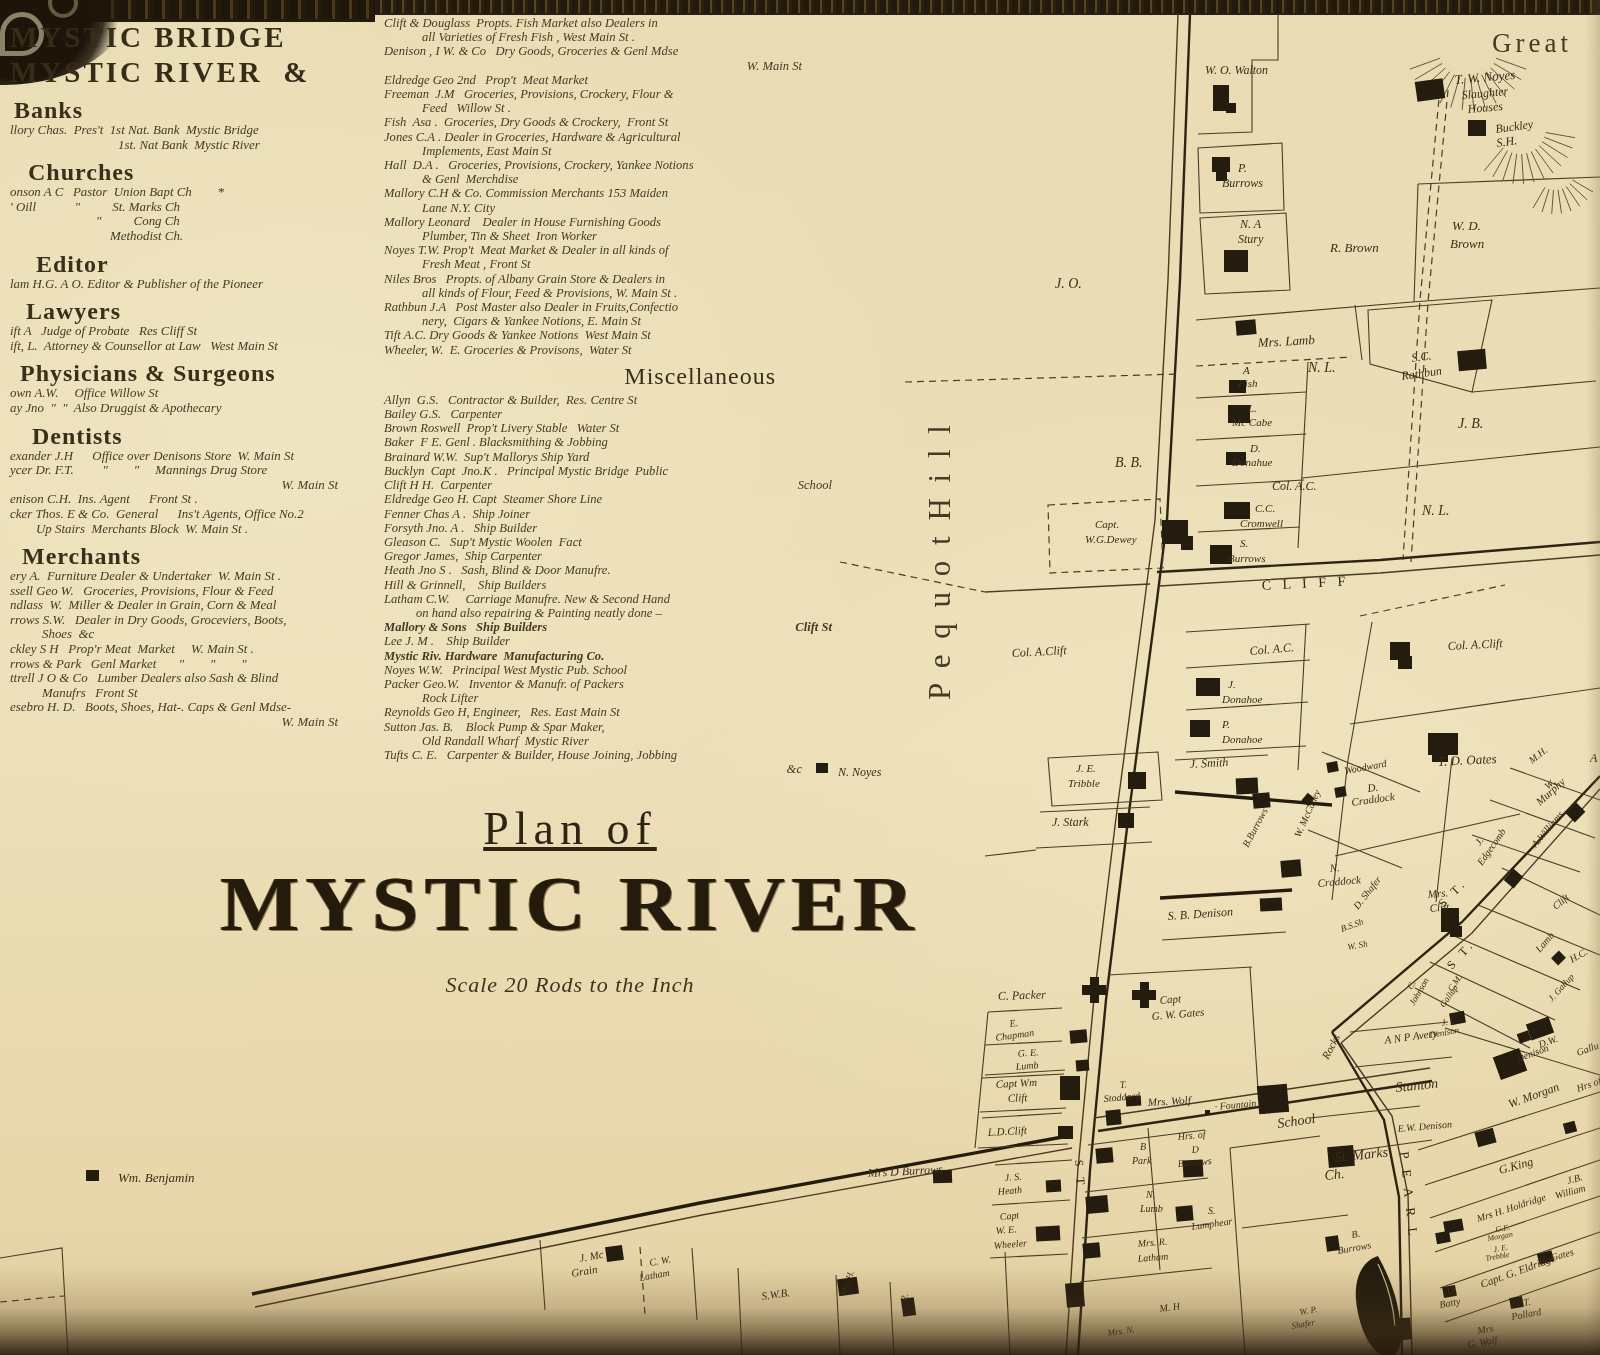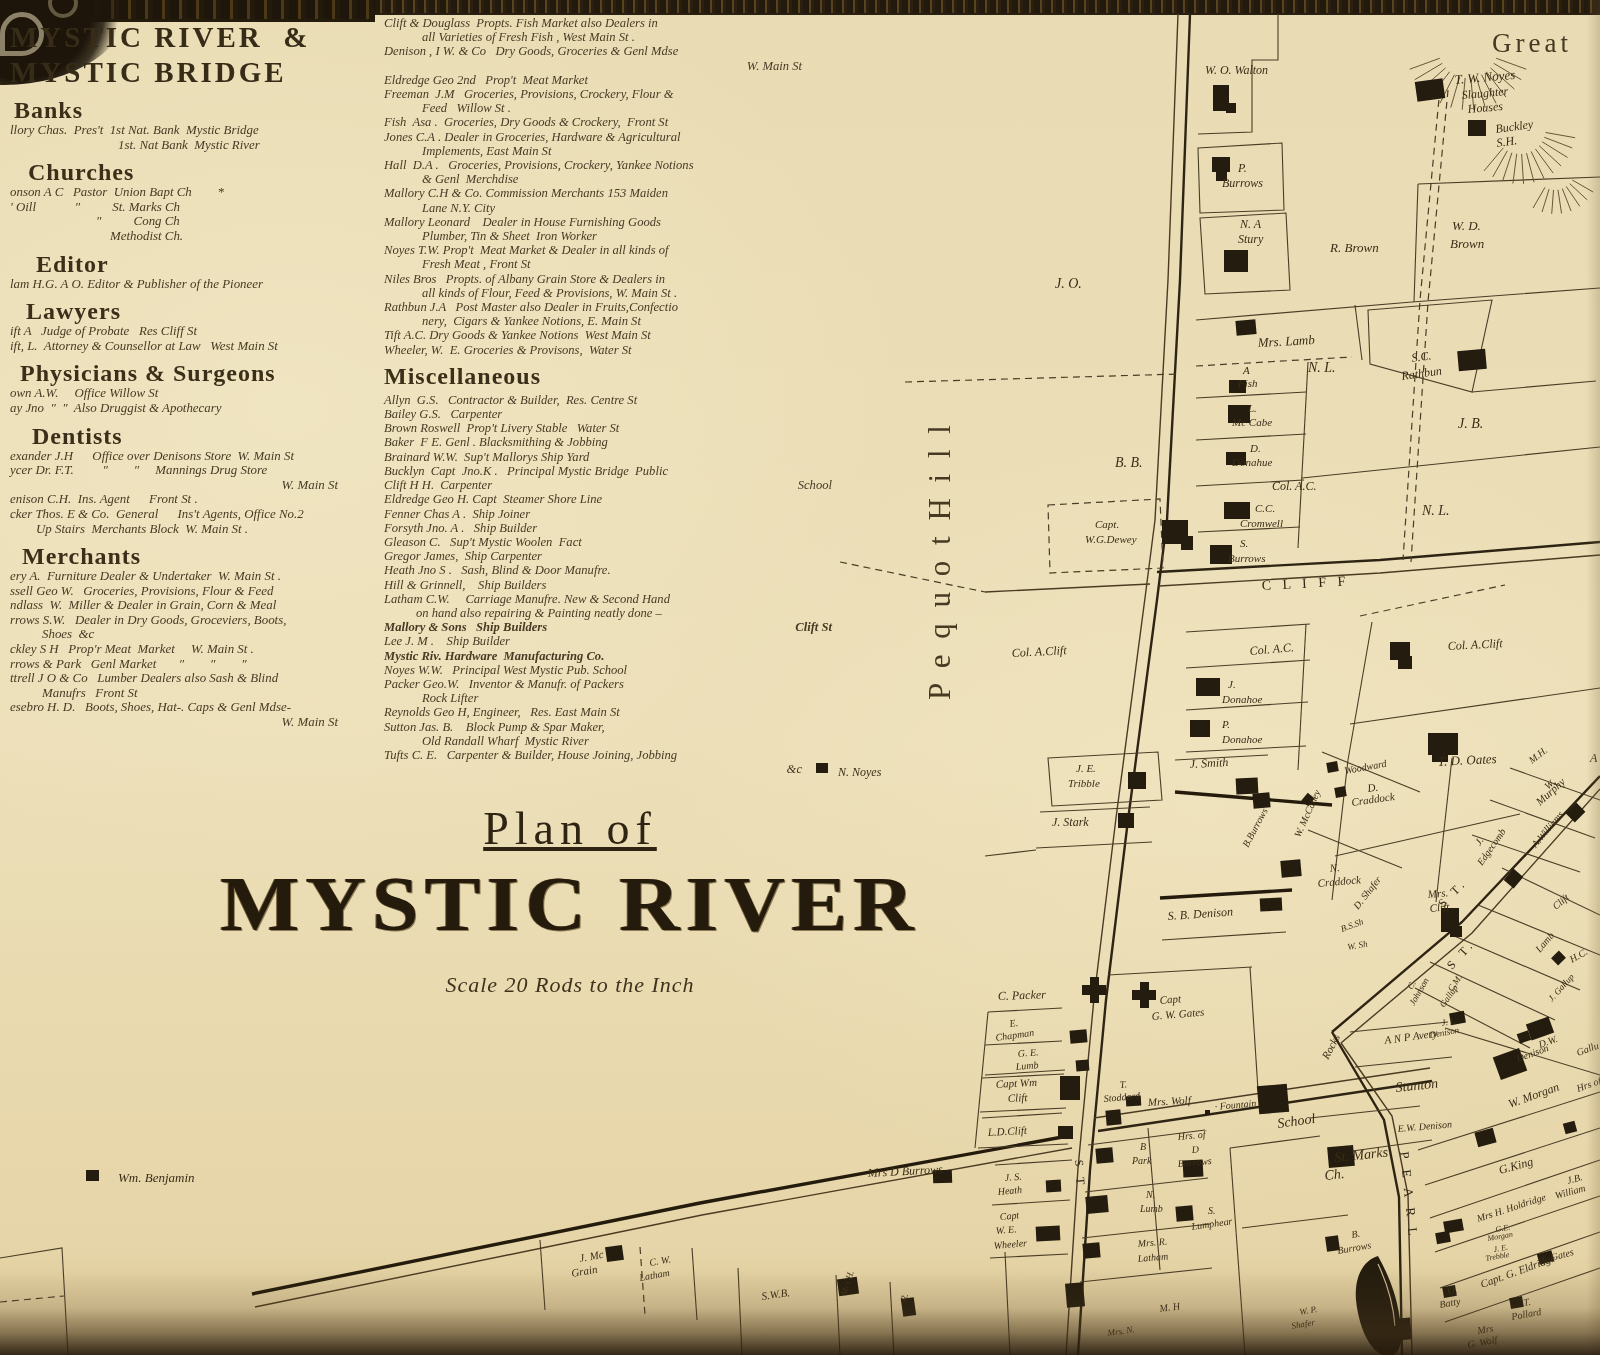--- a/index.html
+++ b/index.html
@@ -32,21 +32,21 @@
   .col1{left:10px;top:20px;width:362px;}
   .col2{left:384px;top:16px;width:452px;}
   .dir-title .t{font-weight:bold;color:#372c18;letter-spacing:3px;line-height:35px;font-size:29px;white-space:pre;}
   .dir-title .t3{font-size:27px;letter-spacing:2px;}
   .dir-heading{font-weight:bold;font-size:24px;line-height:26px;color:#3c2f1a;letter-spacing:1px;margin-top:7px;white-space:pre;}
   .dir-line{font-style:italic;font-size:12.9px;line-height:14.6px;white-space:pre;color:#473a24;}
   .col2 .dir-line{line-height:14.2px;font-size:12.6px;}
   .dir-line.right{text-align:right;padding-right:34px;}
   .dir-line .rt{float:right;padding-right:4px;}
   .dir-line.bold{font-weight:bold;}
-  .misc-heading{font-weight:bold;font-size:24px;line-height:30px;color:#3c2f1a;letter-spacing:1px;text-align:left;margin:4px 60px 2px 0;}
+  .misc-heading{font-weight:normal;font-size:24px;line-height:30px;color:#3c2f1a;letter-spacing:1px;text-align:right;margin:4px 60px 2px 0;}
 
   
   .plan-block{position:absolute;left:210px;top:800px;width:720px;text-align:center;z-index:3;}
   .plan-of{font-size:46px;letter-spacing:6px;color:#2e2413;line-height:58px;text-decoration:underline;}
   .plan-main{font-size:84px;font-weight:bold;letter-spacing:6px;color:#241b0c;line-height:92px;
     text-shadow:1px 1px 0 #8d7c55, -1px 0 0 #6e5c38;transform:scaleY(.92);}
   .plan-scale{font-style:italic;font-size:22px;color:#3e321d;margin-top:22px;letter-spacing:1px;}
 
   
   svg.map{position:absolute;left:0;top:0;z-index:2;}
@@ -439,22 +439,22 @@
       <text x="1300" y="1315" font-size="9" class="mlbl" transform="rotate(-10 1300 1315)">W. P.</text>
       <text x="1292" y="1329" font-size="9" class="mlbl" transform="rotate(-10 1292 1329)">Shafer</text>
       <text x="1590" y="762" font-size="12" class="mlbl">A</text>
       <text x="1400" y="1152" font-size="13" class="mstreet" transform="rotate(84 1400 1152)">P E A R L</text>
       <text x="1075" y="1160" font-size="12" class="mstreet" transform="rotate(86 1075 1160)">S T</text>
       <text x="950" y="700" font-size="31" class="mbig" letter-spacing="14" fill="#443823" transform="rotate(-90 950 700)">P e q u o t    H i l l</text>
     </svg>
 
   <div class="col col1" id="col1">
     <div class="dir-title">
+      <div class="t t2">MYSTIC BRIDGE</div>
       <div class="t t1">MYSTIC RIVER  &amp;</div>
-      <div class="t t2">MYSTIC BRIDGE</div>
     </div>
     <div id="col1-sections">
         <div class="dir-heading" style="padding-left: 4px;">Banks</div>
         <div class="dir-line"><span>llory Chas.  Pres't  1st Nat. Bank  Mystic Bridge</span></div>
         <div class="dir-line" style="padding-left: 108px; font-style: italic;"><span>1st. Nat Bank  Mystic River</span></div>
         <div class="dir-heading" style="padding-left: 18px;">Churches</div>
         <div class="dir-line"><span>onson A C   Pastor  Union Bapt Ch        *</span></div>
         <div class="dir-line"><span>' Oill            ″          St. Marks Ch</span></div>
         <div class="dir-line" style="padding-left: 86px;"><span>″          Cong Ch</span></div>
         <div class="dir-line" style="padding-left: 100px;"><span>Methodist Ch.</span></div>

